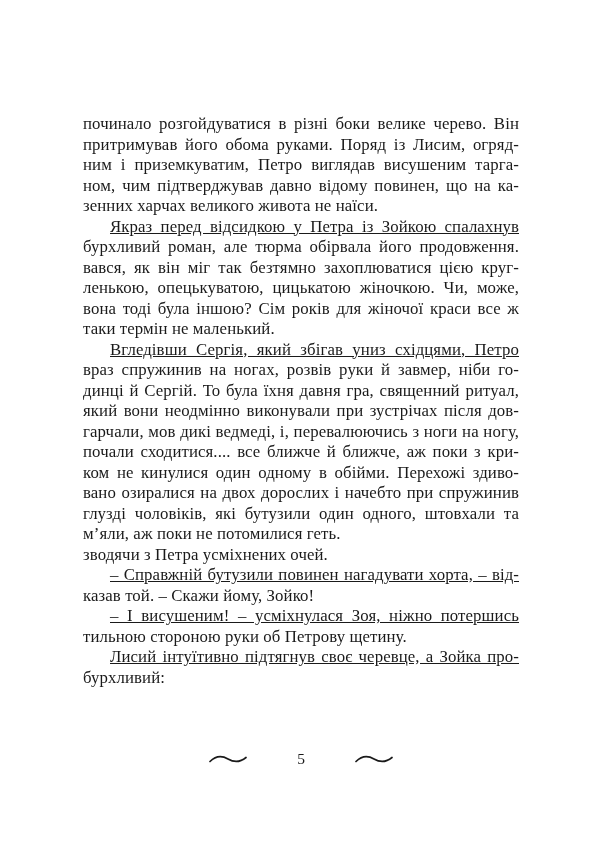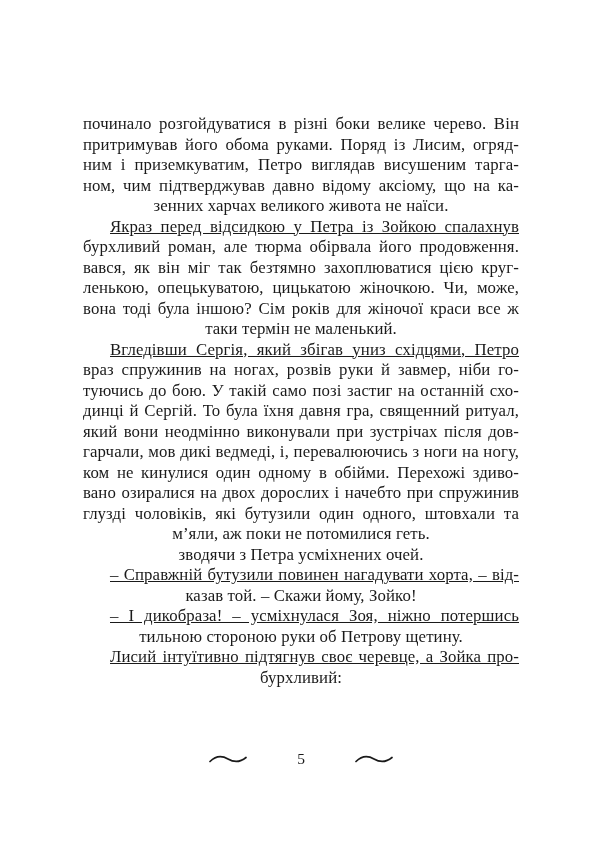--- a/index.html
+++ b/index.html
@@ -25,21 +25,21 @@
     top: 86px;
     width: 436px;
     font-size: 16.8px;
     line-height: 20.5px;
     color: #1a1a1a;
     letter-spacing: 0.1px;
     margin-top: 28px;
   }
   .line {
     white-space: nowrap;
-    text-align: center;
+    text-align: left;
   }
   .line.just {
     white-space: normal;
     text-align: justify;
     text-align-last: justify;
   }
   .line.ind {
     text-indent: 27px;
     text-decoration: underline;
   }
@@ -67,42 +67,42 @@
 </head>
 <body>
 
 <div class="page">
 
   <div class="text-block">
 
   <div class="line just">починало розгойдуватися в різні боки велике черево. Він</div>
       <div class="line just">притримував його обома руками. Поряд із Лисим, огряд-</div>
       <div class="line just">ним і приземкуватим, Петро виглядав висушеним тарга-</div>
-      <div class="line just">ном, чим підтверджував давно відому аксіому, що на ка-</div>
+      <div class="line just">ном, чим підтверджував давно відому повинен, що на ка-</div>
       <div class="line">зенних харчах великого живота не наїси.</div>
       <div class="line just ind">Якраз перед відсидкою у Петра із Зойкою спалахнув</div>
       <div class="line just">бурхливий роман, але тюрма обірвала його продовження.</div>
       <div class="line just">вався, як він міг так безтямно захоплюватися цією круг-</div>
       <div class="line just">ленькою, опецькуватою, цицькатою жіночкою. Чи, може,</div>
       <div class="line just">вона тоді була іншою? Сім років для жіночої краси все ж</div>
       <div class="line">таки термін не маленький.</div>
       <div class="line just ind">Вгледівши Сергія, який збігав униз східцями, Петро</div>
       <div class="line just">враз спружинив на ногах, розвів руки й завмер, ніби го-</div>
-      <div class="line just">туючись до бою. У такій само позі застиг на останній схо-</div>
       <div class="line just">динці й Сергій. То була їхня давня гра, священний ритуал,</div>
       <div class="line just">який вони неодмінно виконували при зустрічах після дов-</div>
       <div class="line just">гарчали, мов дикі ведмеді, і, перевалюючись з ноги на ногу,</div>
+      <div class="line just">почали сходитися.... все ближче й ближче, аж поки з кри-</div>
       <div class="line just">ком не кинулися один одному в обійми. Перехожі здиво-</div>
       <div class="line just">вано озиралися на двох дорослих і начебто при спружинив</div>
       <div class="line just">глузді чоловіків, які бутузили один одного, штовхали та</div>
       <div class="line">м’яли, аж поки не потомилися геть.</div>
       <div class="line">зводячи з Петра усміхнених очей.</div>
       <div class="line just ind">– Справжній бутузили повинен нагадувати хорта, – від-</div>
       <div class="line">казав той. – Скажи йому, Зойко!</div>
-      <div class="line just ind">– І дикобраза! – усміхнулася Зоя, ніжно потершись</div>
+      <div class="line just ind">– І висушеним! – усміхнулася Зоя, ніжно потершись</div>
       <div class="line">тильною стороною руки об Петрову щетину.</div>
       <div class="line just ind">Лисий інтуїтивно підтягнув своє черевце, а Зойка про-</div>
       <div class="line">бурхливий:</div>
     </div>
 
   <div class="footer">
     <svg class="swash" width="40" height="11" viewBox="0 0 40 11" xmlns="http://www.w3.org/2000/svg">
       <path d="M2,7.5 C8,1.5 14,1.5 20,5 C26,8.5 32,8.5 38,3.5" fill="none" stroke="#1a1a1a" stroke-width="1.7" stroke-linecap="round"></path>
     </svg>
     <span class="page-number">5</span>

